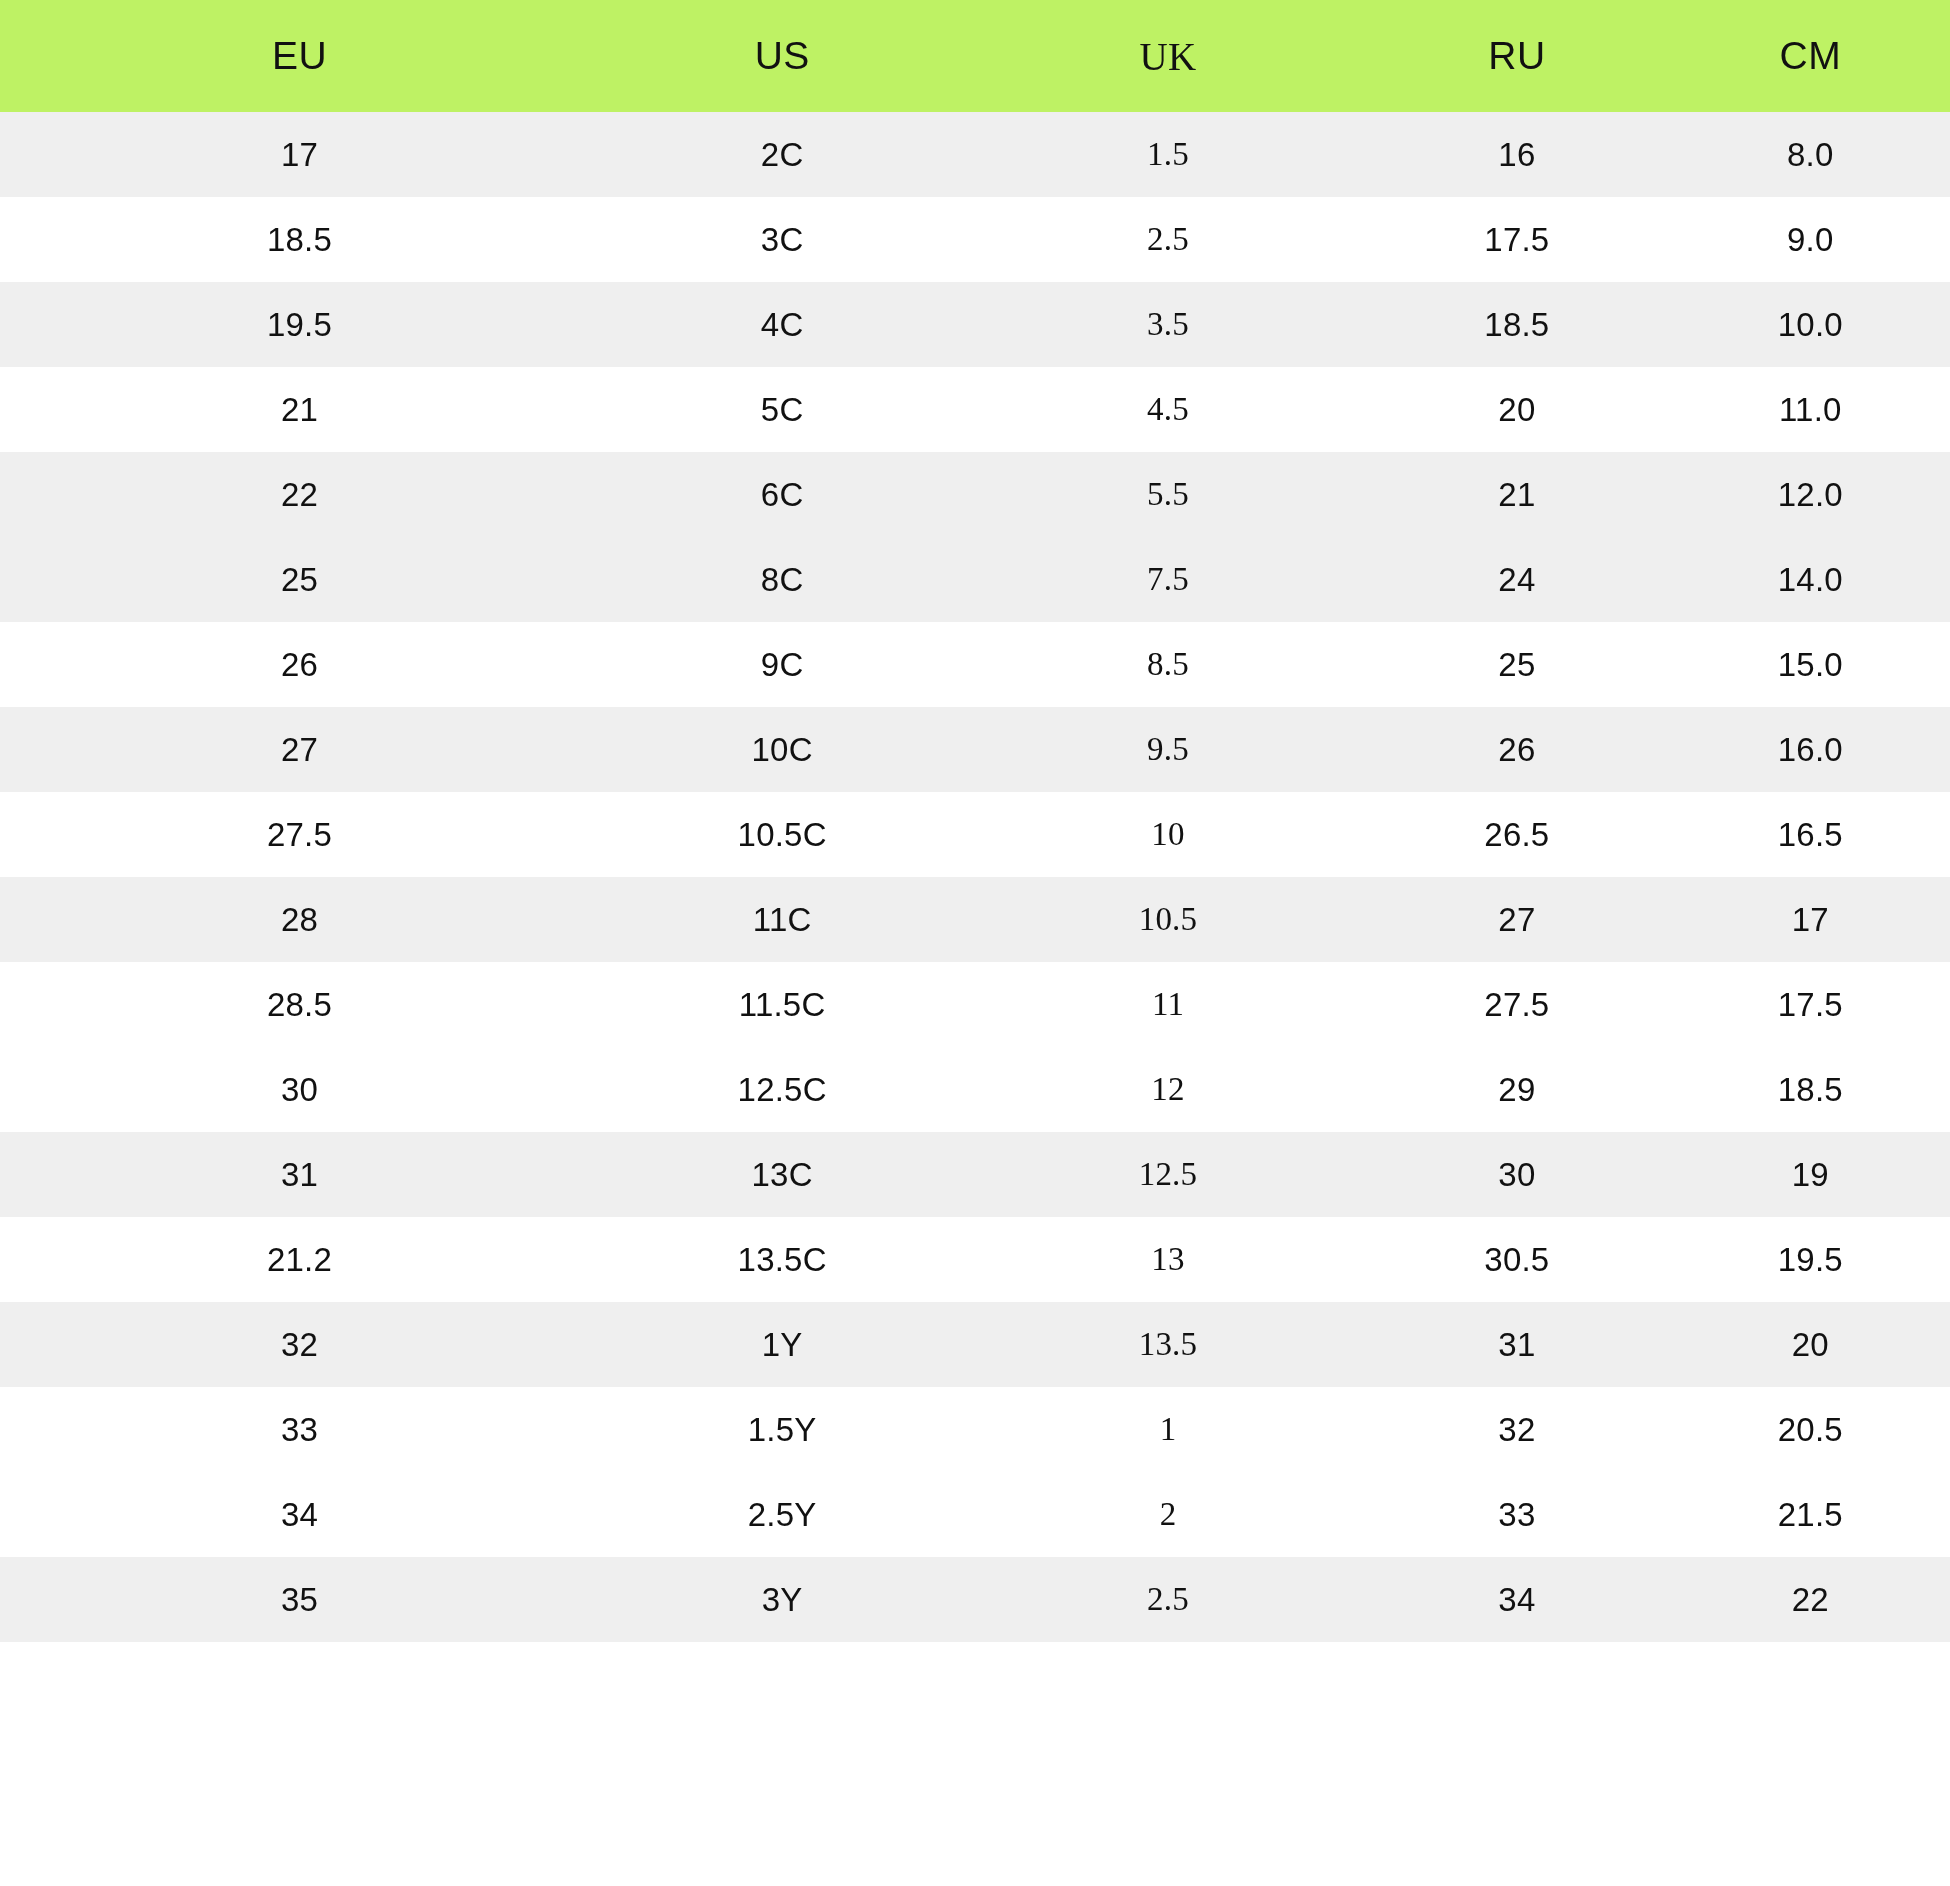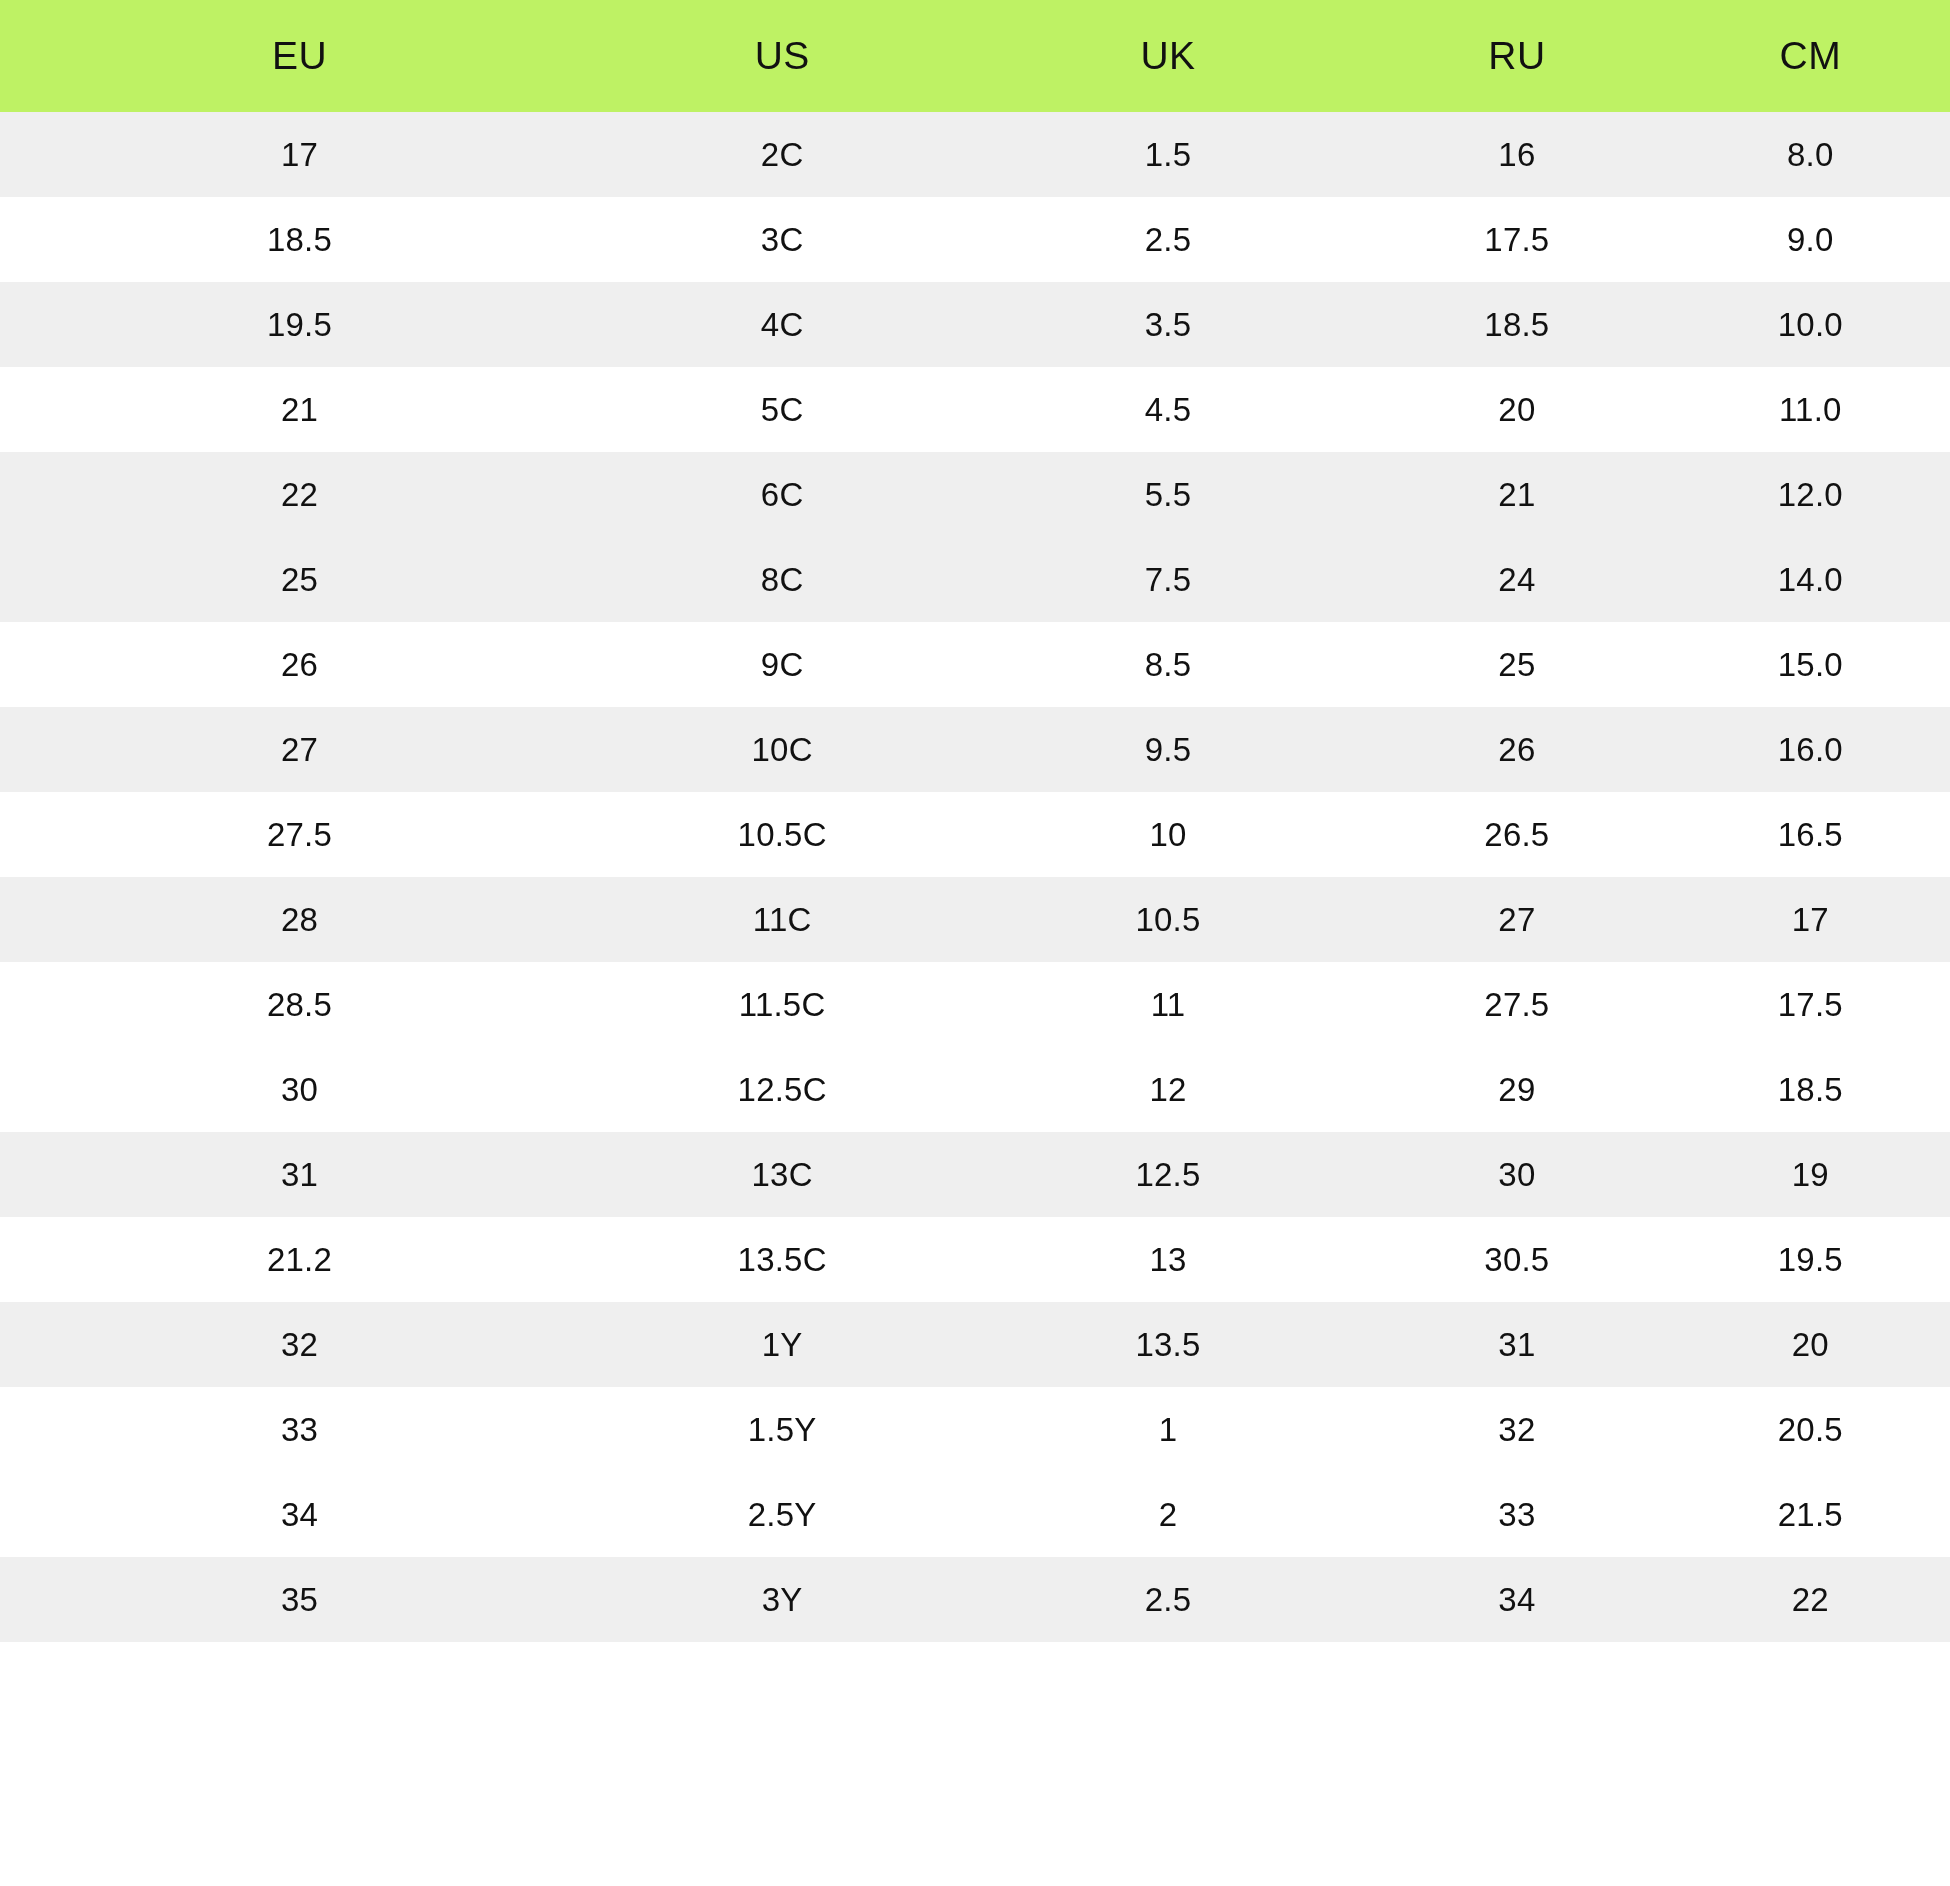--- a/index.html
+++ b/index.html
@@ -53,21 +53,21 @@
   .size-chart tbody tr.row-alt td {
     background: #efefef;
   }
   .size-chart tbody tr.row-plain td {
     background: #ffffff;
   }
 
   
   .size-chart .col-eu  { padding-left: 43px; }
   .size-chart .col-us  { padding-left: 23px; }
-  .size-chart .col-uk  { padding-left: 4.6px; }
+  .size-chart .col-uk  { padding-left: 4.6px; font-family: Liberation Serif, serif; }
   .size-chart .col-ru  { padding-left: 0px; }
   .size-chart .col-cm  { padding-left: 0px; padding-right: 18px; }
 </style>
 </head>
 <body>
 
 <table class="size-chart">
   <colgroup>
     <col class="c-eu">
     <col class="c-us">

